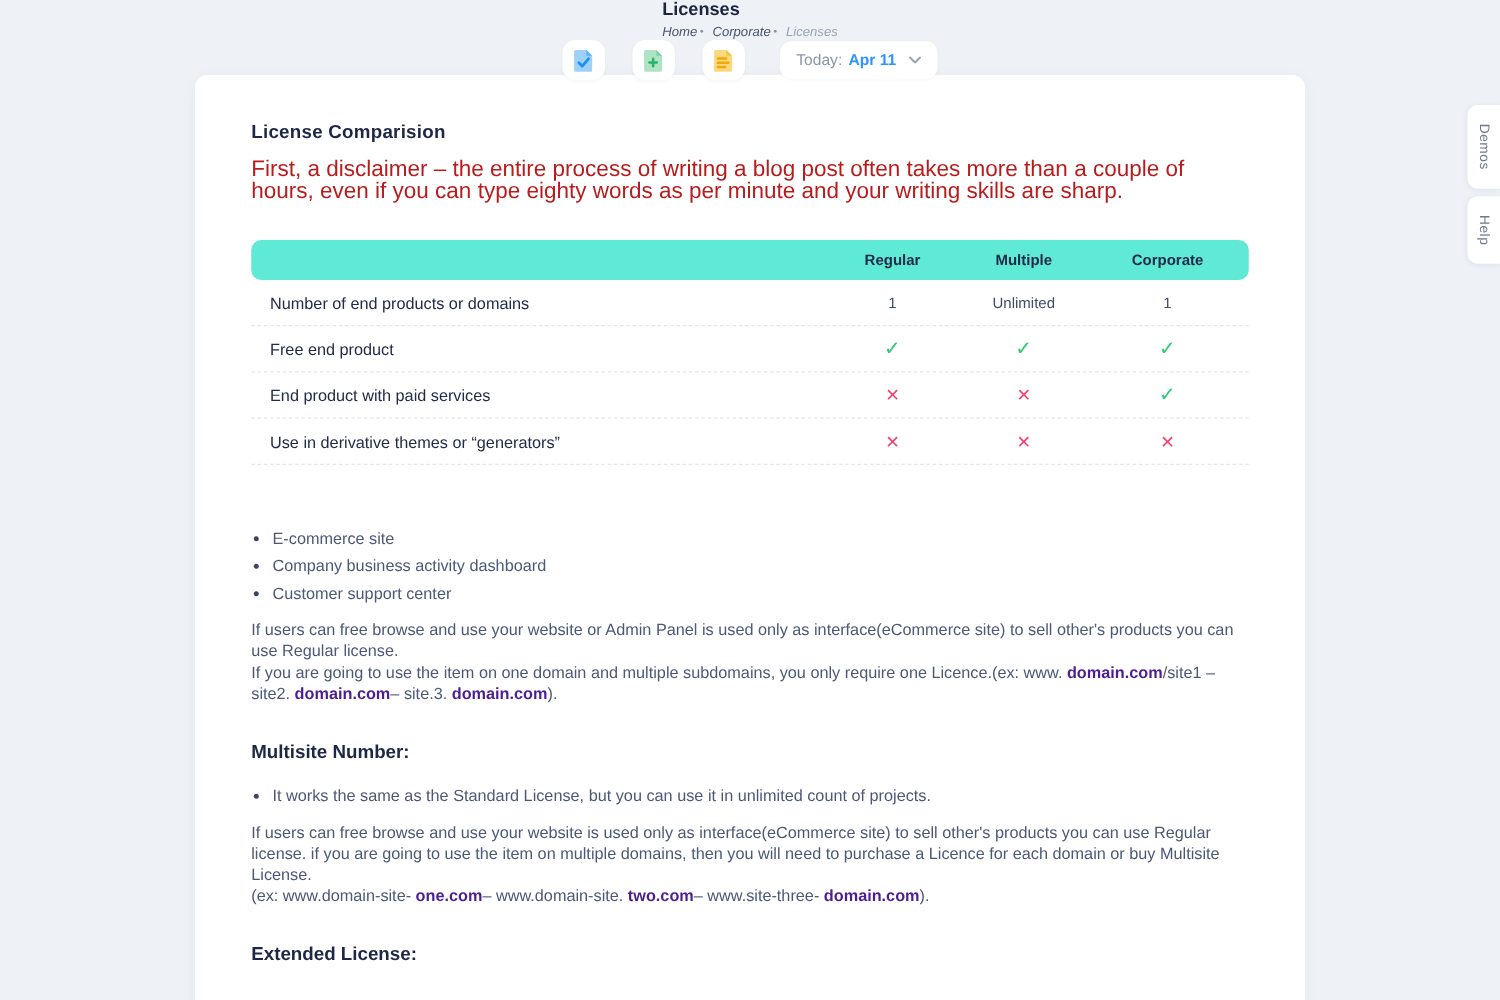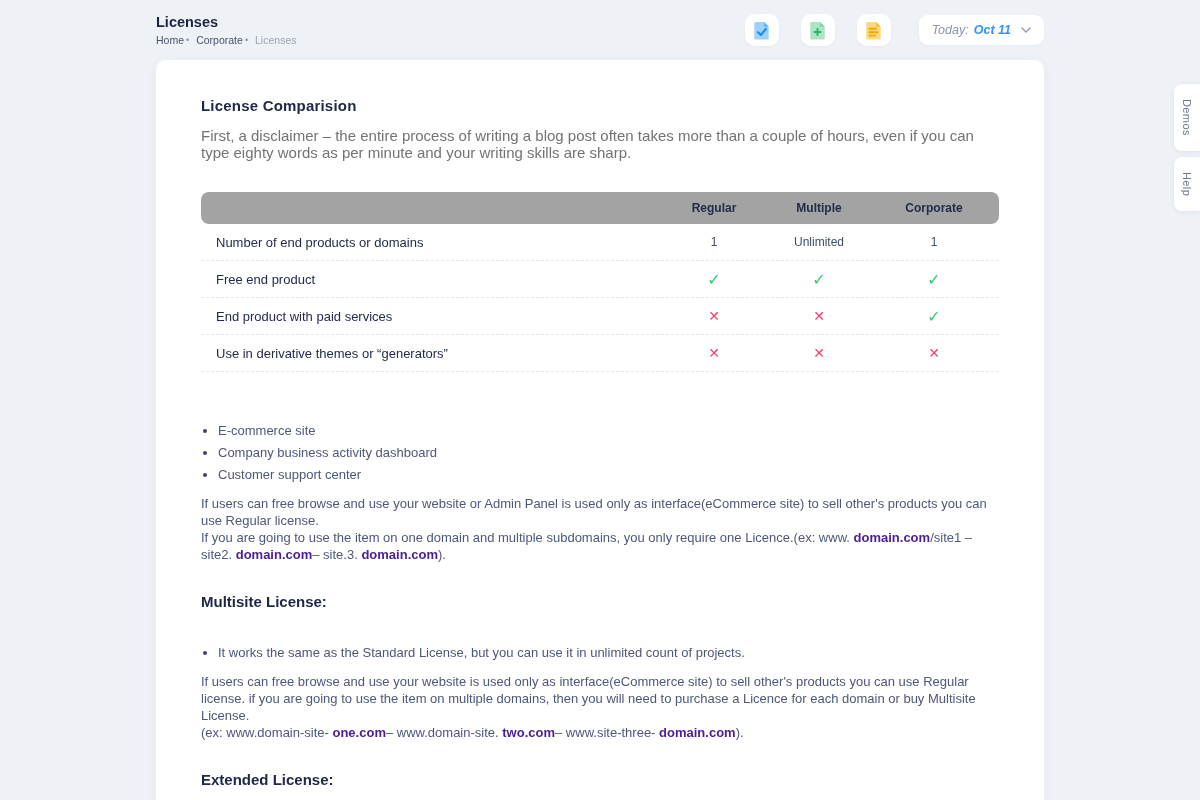--- a/index.html
+++ b/index.html
@@ -7,29 +7,29 @@
   body {
     width: 1200px; height: 800px; overflow: hidden;
     background: #eef2f7;
     font-family: "Liberation Sans", sans-serif;
     -webkit-font-smoothing: antialiased;
   }
 
   
   .topbar {
     height: 60px; padding: 0 156px;
-    display: flex; align-items: center; justify-content: space-between;
+    display: flex; align-items: center; justify-content: space-between; flex-direction: column;
   }
   .page-title { font-size: 14.5px; font-weight: 700; color: #1b2440; margin: 0 0 4px; }
   .breadcrumb { font-size: 10.5px; color: #49536b; }
-  .crumb { cursor: pointer; }
+  .crumb { cursor: pointer; font-style: italic; }
   .crumb.current { color: #9aa3b5; cursor: default; }
   .bc-dot { color: #8a94a8; font-size: 9px; margin: 0 7px 0 2px; vertical-align: 1px; }
 
-  .topbar-right { display: flex; align-items: center; gap: 22px; font-style: italic; }
+  .topbar-right { display: flex; align-items: center; gap: 22px; }
   .icon-btn {
     width: 34px; height: 32px; background: #fff; border: none; border-radius: 10px;
     display: flex; align-items: center; justify-content: center; cursor: pointer;
     box-shadow: 0 1px 3px rgba(25,42,70,.04);
   }
   .date-pill {
     height: 30px; background: #fff; border-radius: 9px; margin-left: 6px;
     display: flex; align-items: center; gap: 5px; padding: 0 13px; cursor: pointer;
     box-shadow: 0 1px 3px rgba(25,42,70,.04);
   }
@@ -46,41 +46,41 @@
     font-size: 11px; color: #6e7891; letter-spacing: .4px; cursor: pointer;
   }
 
   
   .card {
     margin: 0 156px; background: #fff; border-radius: 10px 10px 0 0;
     min-height: 740px; padding: 37px 45px;
     box-shadow: 0 2px 14px rgba(25,42,70,.04);
   }
   .page-heading { margin: 0 0 13px; font-size: 15px; font-weight: 700; color: #1e2745; letter-spacing: .2px; }
-  .intro { margin: 0 0 31px; font-size: 15px; line-height: 17px; color: #737373; }
+  .intro { margin: 0 0 31px; font-size: 18px; line-height: 17px; color: #b91c1c; }
 
   
   .cmp-table { margin-bottom: 48px; }
   .t-row { display: flex; align-items: center; }
-  .t-head { background: #a3a3a3; border-radius: 8px; height: 32px; }
+  .t-head { background: #5eead4; border-radius: 8px; height: 32px; }
   .t-body-row { height: 37px; border-bottom: 1px dashed #e3e8ef; }
   .t-label { flex: 1; padding-left: 15px; font-size: 13px; color: #222c4a; }
   .t-head .t-label { font-size: 12px; }
   .t-col { text-align: center; font-size: 12px; color: #414c6b; }
   .t-col.c1 { width: 110px; }
   .t-col.c2 { width: 100px; }
   .t-col.c3 { width: 130px; }
   .t-head .t-col { font-weight: 700; color: #222c4a; }
   .check { color: #2fcb71; font-size: 16px; }
   .cross { color: #f2426e; font-size: 14px; }
 
   
   .section h3 { font-size: 15px; font-weight: 700; color: #1e2745; margin: 30px 0 0; }
   .section:first-child h3 { margin-top: 0; }
-  .section ul { margin: 32px 0 0; padding-left: 17px; }
+  .section ul { margin: 16px 0 0; padding-left: 17px; }
   .section li { font-size: 13px; color: #4d5878; line-height: 22px; }
   .section li::marker { color: #3c4663; }
   .section p { margin: 9px 0 0; font-size: 13px; line-height: 17px; color: #4d5878; white-space: pre-line; }
   .section p b { color: #4c1d95; font-weight: 700; }
 </style>
 </head>
 <body>
 
 <div class="topbar">
   <div>
@@ -110,21 +110,21 @@
       <span style="display:flex">
         <svg width="17" height="19" viewBox="0 0 20 22">
           <path d="M3 1h10l5.5 5.5V20a1.5 1.5 0 0 1-1.5 1.5H3A1.5 1.5 0 0 1 1.5 20V2.5A1.5 1.5 0 0 1 3 1z" fill="#fbd97e"></path>
           <path d="M13 1v5.5h5.5z" fill="#f6c33e"></path>
           <path d="M5 9h8M5 13h10M5 17h7" stroke="#f0a90c" stroke-width="2.2" fill="none" stroke-linecap="round"></path>
         </svg>
       </span>
     </button>
     <div class="date-pill">
       <span class="date-prefix">Today:</span>
-      <span class="date-value">Oct 11</span>
+      <span class="date-value">Apr 11</span>
       <span class="chev">
         <svg width="10" height="6" viewBox="0 0 10 6">
             <path d="M1 1l4 4 4-4" stroke="#98a2b5" stroke-width="1.6" fill="none" stroke-linecap="round" stroke-linejoin="round"></path>
           </svg>
       </span>
     </div>
   </div>
 </div>
 
 <div class="side-tabs">
@@ -173,21 +173,21 @@
       <div class="section">
         <ul>
           <li>E-commerce site</li>
           <li>Company business activity dashboard</li>
           <li>Customer support center</li>
         </ul>
         <p><span>If users can free browse and use your website or Admin Panel is used only as interface(eCommerce site) to sell other's products you can use Regular license.
 If you are going to use the item on one domain and multiple subdomains, you only require one Licence.(ex: www. </span><b>domain.com</b><span>/site1 – site2. </span><b>domain.com</b><span>– site.3. </span><b>domain.com</b><span>).</span></p>
       </div>
       <div class="section">
-        <h3>Multisite License:</h3>
+        <h3>Multisite Number:</h3>
         <ul>
           <li>It works the same as the Standard License, but you can use it in unlimited count of projects.</li>
         </ul>
         <p><span>If users can free browse and use your website is used only as interface(eCommerce site) to sell other's products you can use Regular license. if you are going to use the item on multiple domains, then you will need to purchase a Licence for each domain or buy Multisite License.
 (ex: www.domain-site- </span><b>one.com</b><span>– www.domain-site. </span><b>two.com</b><span>– www.site-three- </span><b>domain.com</b><span>).</span></p>
       </div>
       <div class="section">
         <h3>Extended License:</h3>
       </div>
     </div>

